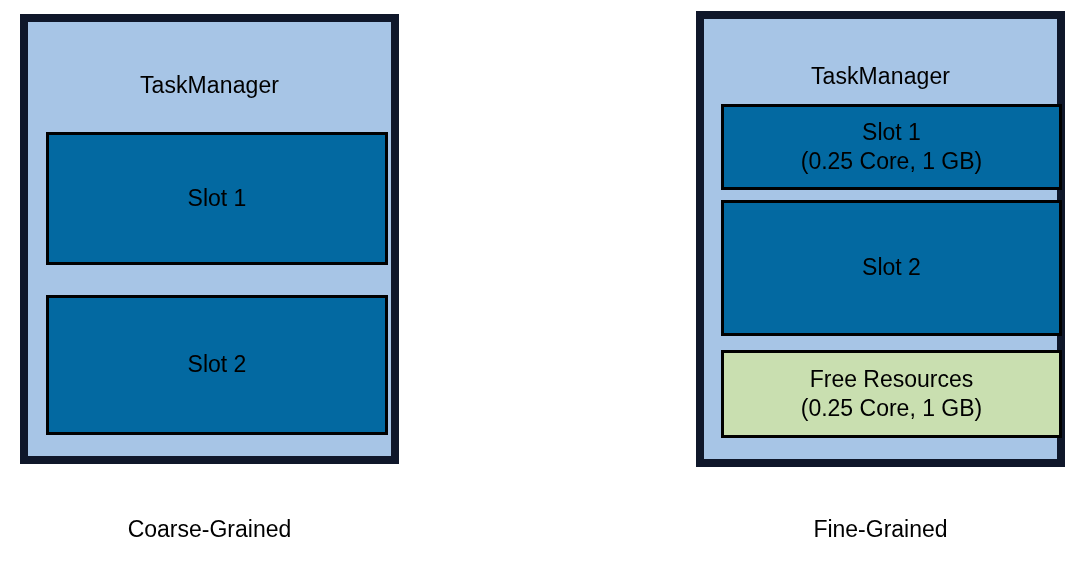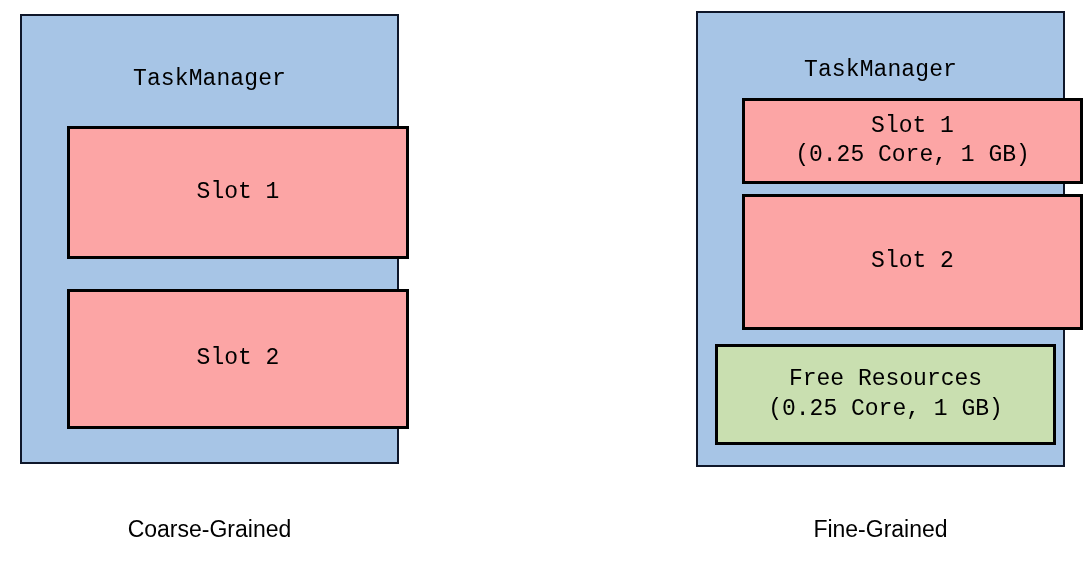--- a/index.html
+++ b/index.html
@@ -23,22 +23,21 @@
     top: 0;
     width: 1090px;
     height: 572px;
   }
 
   
   .tm-box {
     position: absolute;
     box-sizing: border-box;
     background: #a7c5e6;
-    border: 2px solid #0f172a;
-    font-family: Liberation Mono, monospace;
+    border: 8px solid #0f172a;
   }
 
   .tm-coarse {
     left: 20px;
     top: 14px;
     width: 379px;
     height: 450px;
   }
 
   .tm-fine {
@@ -72,31 +71,31 @@
     align-items: center;
     justify-content: center;
     text-align: center;
     font-size: 23px;
     line-height: 1.28;
   }
   .slot .slot-line {
     display: block;
     white-space: nowrap;
   }
-  .slot-yellow { background: #fca5a5; margin-left: 27px; }
+  .slot-yellow { background: #0369a1; }
   .slot-green  { background: #c9dfb0; }
 
   
   .c-slot1 { left: 18px; top: 110px; width: 342px; height: 133px; }
   .c-slot2 { left: 18px; top: 273px; width: 342px; height: 140px; }
 
   
   .f-slot1 { left: 17px; top:  85px; width: 341px; height:  86px; }
   .f-slot2 { left: 17px; top: 181px; width: 341px; height: 136px; }
-  .f-free  { left: 17px; top: 331px; width: 341px; height: 101px; }
+  .f-free  { left: 17px; top: 331px; width: 341px; height: 88px; }
 
   
   .caption {
     position: absolute;
     text-align: center;
     font-size: 23px;
     line-height: 1.32;
     white-space: pre-line;
   }
   .caption-coarse {

